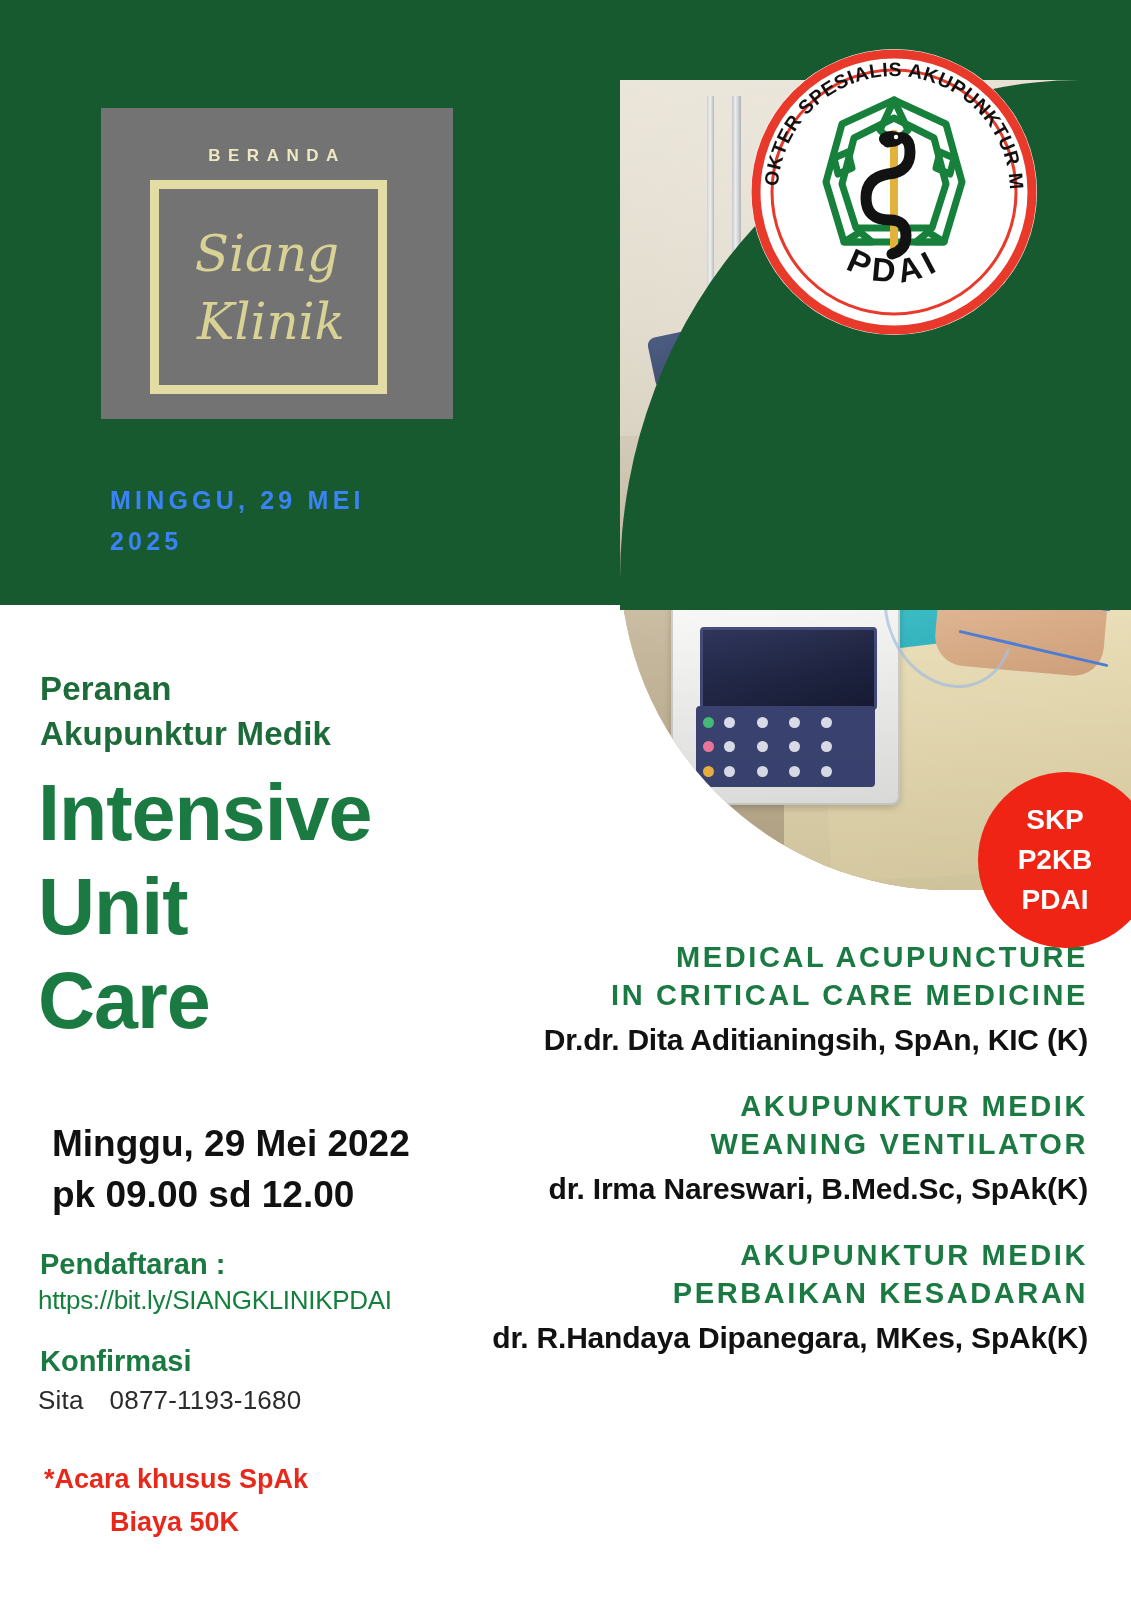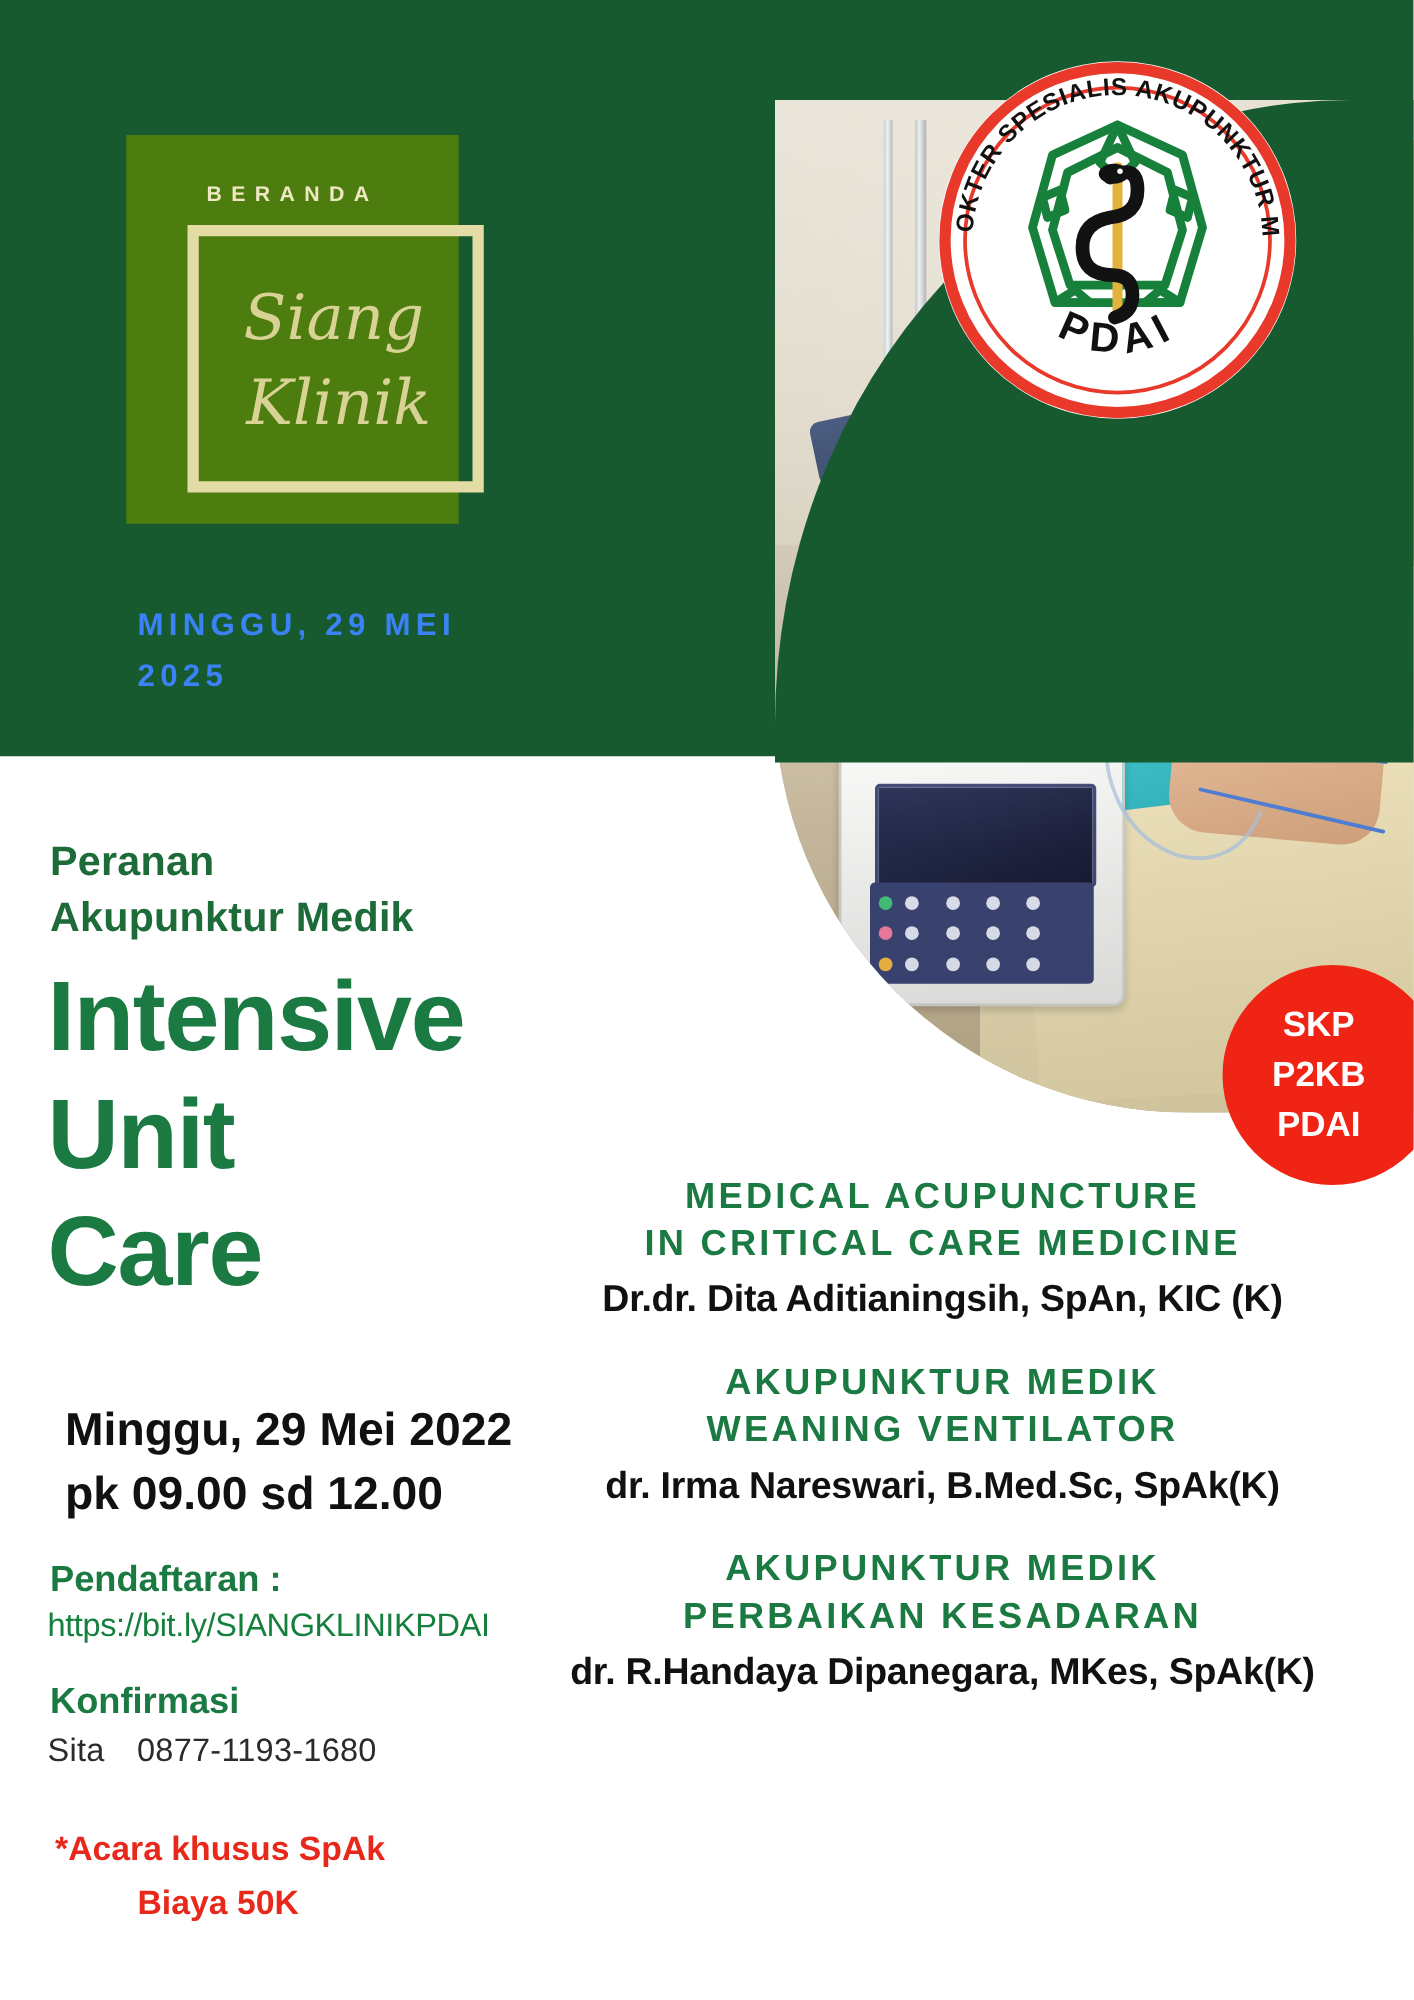--- a/index.html
+++ b/index.html
@@ -99,22 +99,22 @@
   .wire{position:absolute;height:3px;background:#4f7fd6;border-radius:3px;}
   .photo-shade{position:absolute;inset:0;background:
       radial-gradient(120% 90% at 30% 20%, rgba(255,255,255,.22), rgba(0,0,0,0) 60%),
       linear-gradient(180deg, rgba(0,0,0,0) 60%, rgba(0,0,0,.07));}
 
   
   .seal{position:absolute;left:748px;top:46px;width:292px;height:292px;z-index:6;}
 
   
   .logo-card{
-    position:absolute;left:101px;top:108px;width:266px;height:311px;
-    background:#4d7c0f;z-index:4;
+    position:absolute;left:101px;top:108px;width:352px;height:311px;
+    background:#737373;z-index:4;
   }
   .logo-top{
     position:absolute;left:0;right:0;top:38px;text-align:center;
     color:#efe9c3;font-size:17px;font-weight:700;letter-spacing:7.5px;
   }
   .logo-frame{
     position:absolute;left:49px;top:72px;width:219px;height:196px;
     border:9px solid #e3dda5;
   }
   .logo-script{position:absolute;left:0;top:0;width:100%;height:100%;}
@@ -166,21 +166,21 @@
   .skp{
     position:absolute;left:978px;top:772px;width:176px;height:176px;
     background:#ef2414;border-radius:50%;z-index:7;
     color:#ffffff;font-size:28px;font-weight:700;line-height:40px;
     display:flex;flex-direction:column;align-items:center;justify-content:center;
     padding-right:22px;box-sizing:border-box;
   }
 
   
   .program{position:absolute;left:420px;top:938px;width:668px;text-align:right;}
-  .topic{margin-bottom:4px;text-align:center;}
+  .topic{margin-bottom:4px;}
   .topic-title{
     color:#1a7a42;font-size:29px;font-weight:700;letter-spacing:2.6px;line-height:38px;
   }
   .topic-speaker{
     color:#111111;font-size:30px;font-weight:700;line-height:42px;margin-top:5px;letter-spacing:-.2px;
   }
   .topic.t2{margin-top:26px;}
   .topic.t3{margin-top:26px;}
 </style>
 </head>

